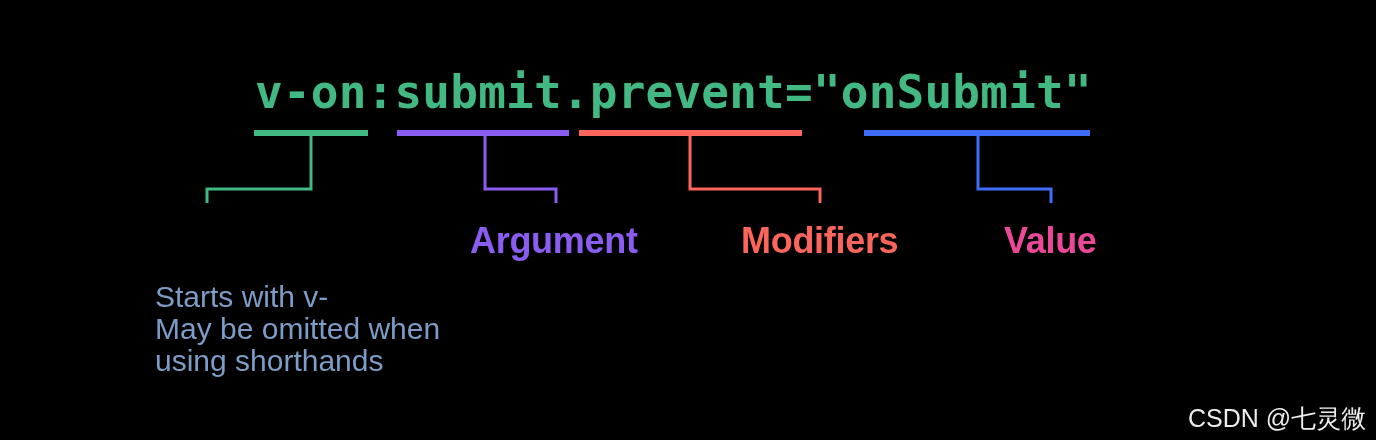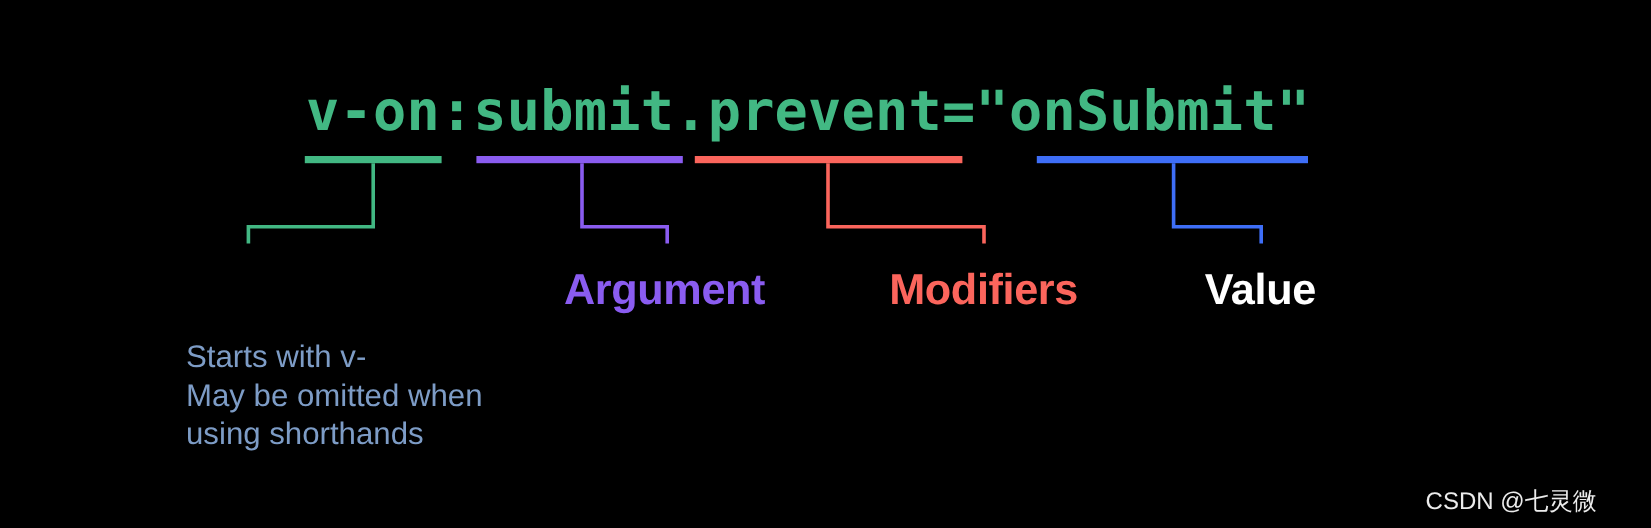--- a/index.html
+++ b/index.html
@@ -46,41 +46,41 @@
     position: absolute;
     top: 221px;
     font-size: 36px;
     line-height: 40px;
     font-weight: 700;
     letter-spacing: -0.3px;
   }
   .desc {
     position: absolute;
     top: 281px;
-    font-size: 26px;
+    font-size: 30px;
     line-height: 32px;
     font-weight: 400;
     color: #7d9cc6;
     white-space: pre-line;
   }
   .g1 { left: 155px; }
   .g2 { left: 470px; text-align: right; }
   .g3 { left: 741px; }
   .g4 { left: 1004px; }
   .t-name      { color: #42d392; }
   .t-argument  { color: #8a5cf0; }
   .t-modifiers { color: #fb655c; }
-  .t-value     { color: #ffffff; }
+  .t-value     { color: #ec4899; }
 
   
   .watermark {
     position: absolute;
     left: 1188px;
     top: 404px;
-    font-size: 20px;
+    font-size: 25px;
     line-height: 28px;
     color: #ececec;
     text-shadow: 0 0 2px rgba(0,0,0,0.8);
     white-space: pre;
   }
 </style>
 </head>
 <body>
 
 <div class="canvas">

